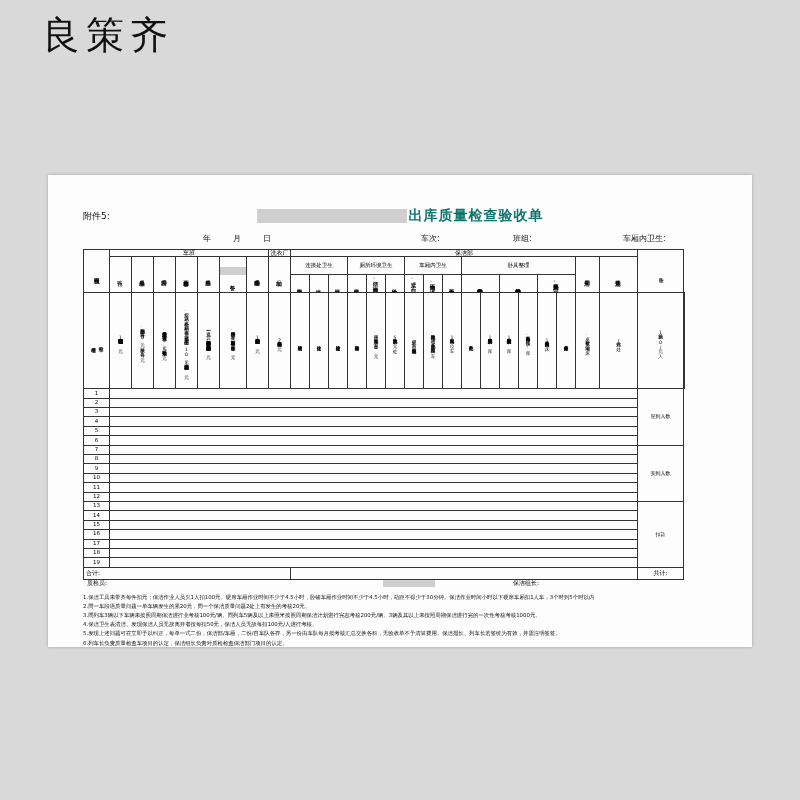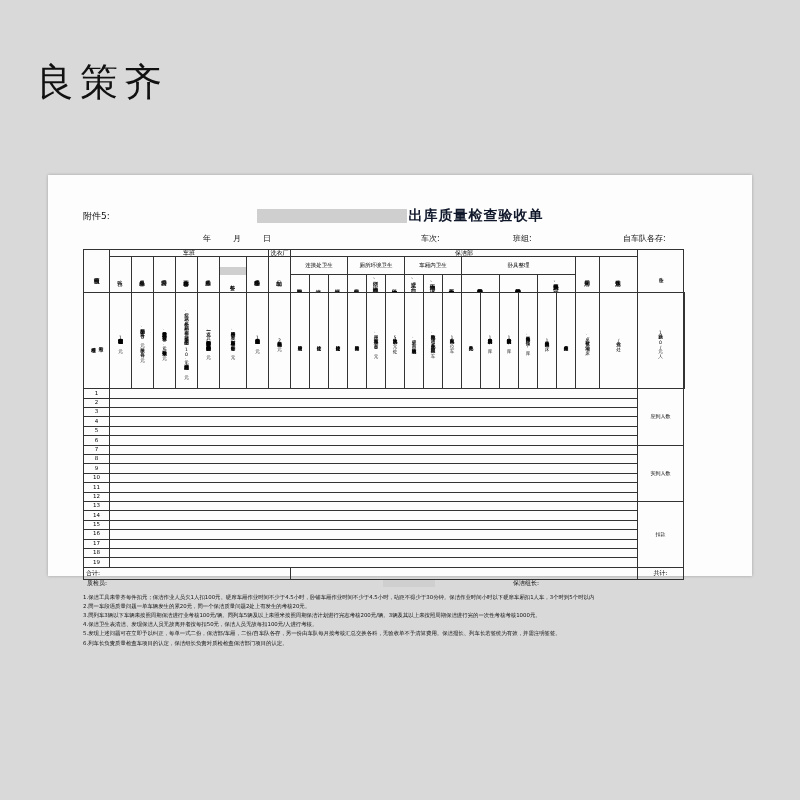--- a/index.html
+++ b/index.html
@@ -3,42 +3,42 @@
 <meta charset="utf-8">
 <style>
   html,body{margin:0;padding:0;}
   body{
     width:800px;height:800px;
     background:#d9d9d9;
     font-family:"DejaVu Sans","Liberation Sans",sans-serif;
     overflow:hidden;
   }
   .watermark{
-    position:absolute;left:36px;top:10px;
+    position:absolute;left:42px;top:10px;
     font-family:Liberation Mono, monospace;
-    font-size:38px;letter-spacing:6px;color:#111;margin-top:47px;
+    font-size:38px;letter-spacing:6px;color:#111;
   }
   .sheet{
-    position:absolute;left:48px;top:175px;width:704px;height:401px;
+    position:absolute;left:48px;top:175px;width:704px;height:472px;
     background:#fdfdfd;
     box-shadow:0 0 3px rgba(0,0,0,.25);
   }
   .attach{
     position:absolute;left:35px;top:35px;font-size:9px;color:#111;
   }
   .title-wrap{
     position:absolute;left:0;top:30px;width:100%;
     text-align:center;
   }
   .title-mask{
     display:inline-block;width:150px;height:14px;
     background:#cfcfcf;vertical-align:middle;margin-right:2px;
   }
   .doc-title{
-    display:inline-block;font-size:14px;font-weight:bold;color:#0f172a;
+    display:inline-block;font-size:14px;font-weight:bold;color:#0f766e;
     vertical-align:middle;letter-spacing:1px;
   }
   .meta-row{
     position:absolute;left:35px;top:58px;width:632px;height:14px;
     font-size:8px;color:#111;
   }
   .meta-row span{position:absolute;white-space:nowrap;}
   table.grid{
     position:absolute;left:35px;top:74px;
     border-collapse:collapse;
@@ -96,21 +96,21 @@
   <div class="title-wrap">
     <span class="title-mask"></span><span class="doc-title">出库质量检查验收单</span>
   </div>
 
   <div class="meta-row">
     <span style="left:120px">年</span>
     <span style="left:150px">月</span>
     <span style="left:180px">日</span>
     <span style="left:338px">车次:</span>
     <span style="left:430px">班组:</span>
-    <span style="left:540px">自车队各存:</span>
+    <span style="left:540px">车厢内卫生:</span>
   </div>
 
   <table class="grid">
     <colgroup>
       <col style="width:26px">
       <col style="width:22px">
         <col style="width:22px">
         <col style="width:22px">
       <col style="width:22px">
         <col style="width:22px">

